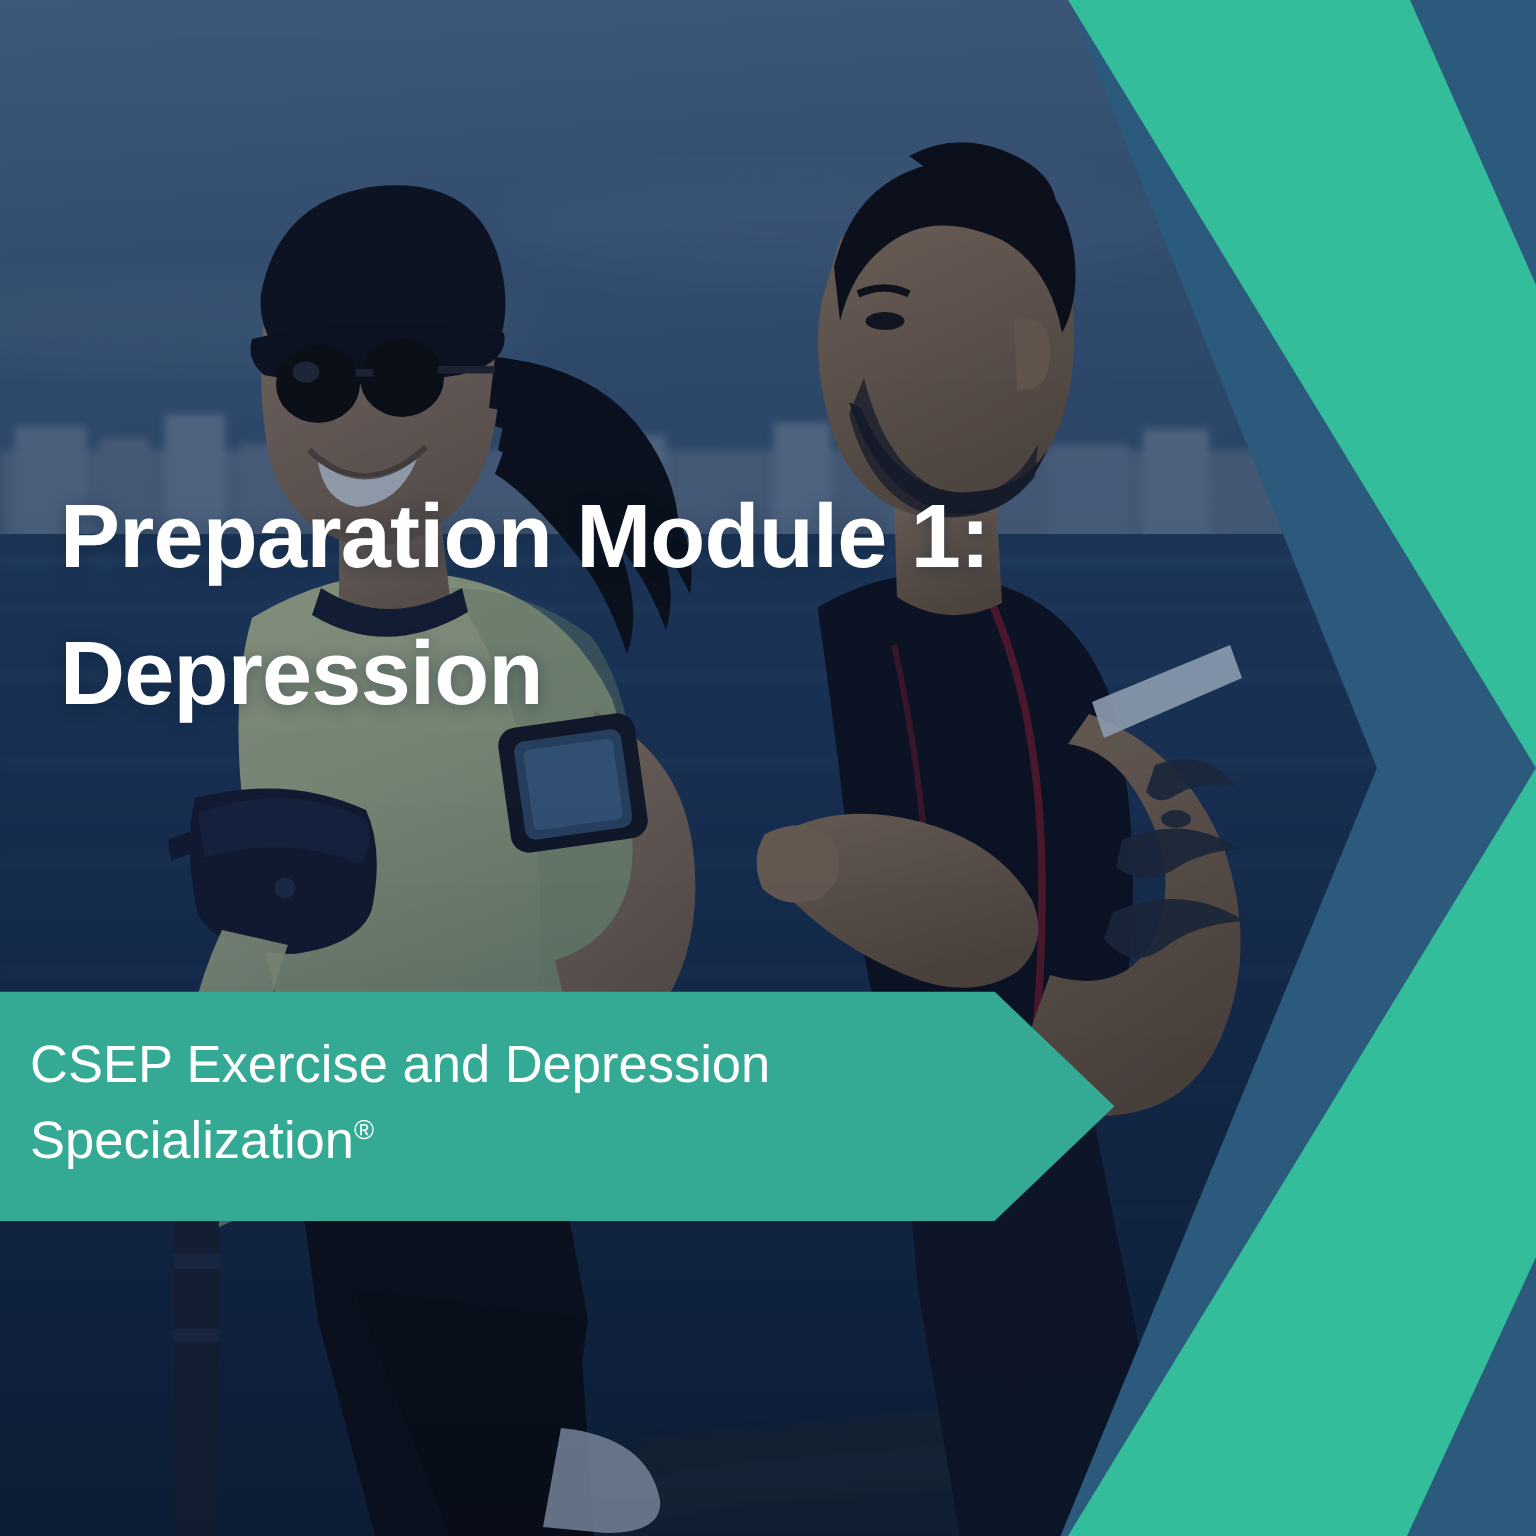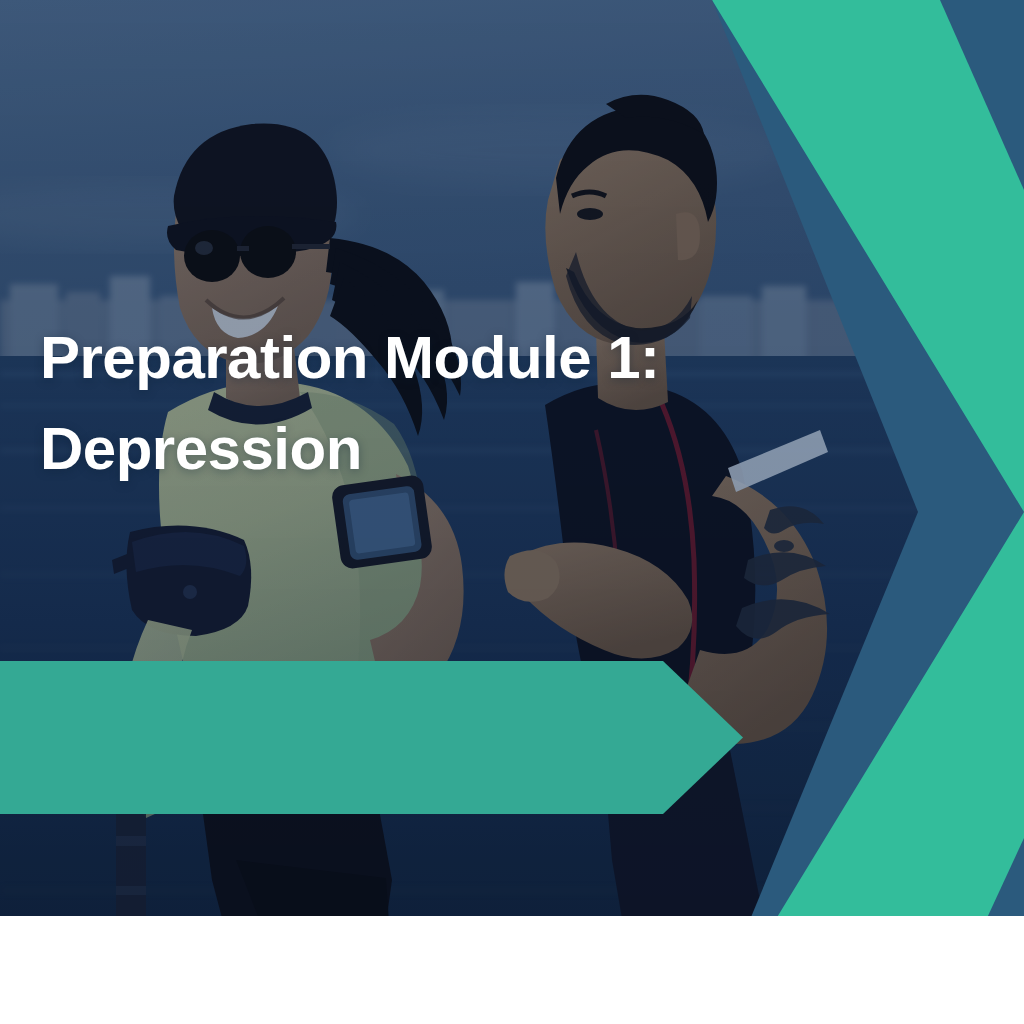--- a/index.html
+++ b/index.html
@@ -3,21 +3,21 @@
 <meta charset="utf-8">
 <style>
   html, body {
     margin: 0;
     padding: 0;
     background: #ffffff;
   }
   #slide {
     position: relative;
     width: 1024px;
-    height: 916px;
+    height: 1024px;
     overflow: hidden;
     font-family: "Liberation Sans", sans-serif;
     background: #2b5a7d;
   }
 
   
   .slate-bg {
     position: absolute;
     inset: 0;
     background: #2b5a7d;
@@ -296,15 +296,16 @@
     <div class="photo-tint"></div>
   </div>
 
   <div class="title-block">Preparation Module 1:
 Depression</div>
 
   <div class="banner">
     <svg width="744" height="153" viewBox="0 0 744 153" aria-hidden="true">
       <polygon points="0,0 663,0 743,76.5 663,153 0,153" fill="#34a994"></polygon>
     </svg>
+    <div class="banner-text"><span>CSEP Exercise and Depression</span><br><span>Specialization</span><sup>®</sup></div>
   </div>
 
 </div>
 
 </body></html>

